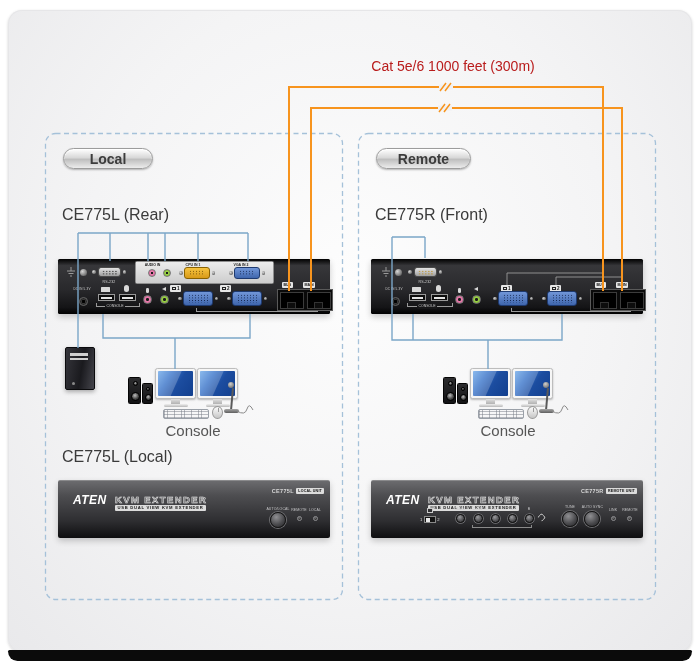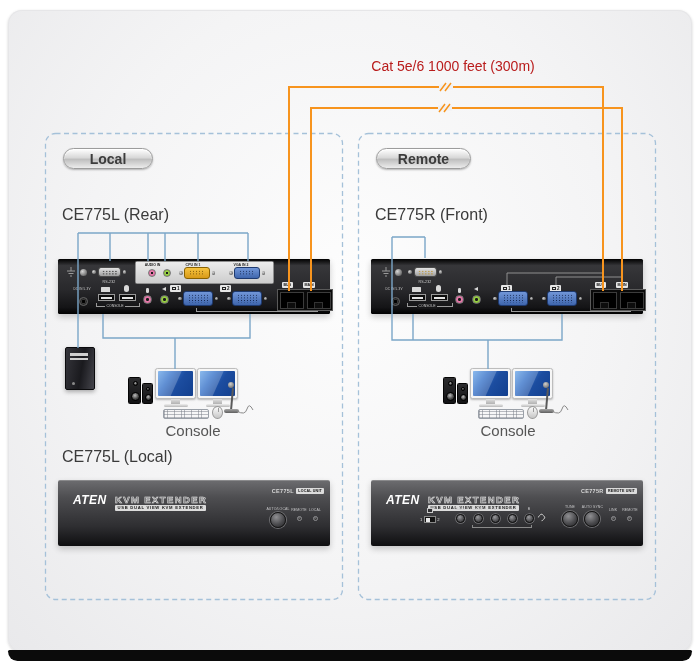--- a/index.html
+++ b/index.html
@@ -19,21 +19,21 @@
           background:linear-gradient(180deg,#ffffff 0%,#d9d9d9 45%,#bfbfbf 55%,#ececec 100%);
           box-shadow:inset 0 1px 1px #fff, 0 1px 2px rgba(0,0,0,.28);
           color:#3c3c3c; font-weight:bold; font-size:14px; display:flex; align-items:center; justify-content:center; }
 
   .title { position:absolute; font-size:16px; color:#3a3a3a; z-index:5; }
   .console-label { position:absolute; font-size:15px; color:#555; text-align:center; z-index:5; }
 
   .device { position:absolute; z-index:4; box-shadow:0 3px 6px rgba(0,0,0,.20); }
   .rear  { width:272px; height:55px; border-radius:1.5px;
            background:linear-gradient(180deg,#000 0%,#37373a 12%,#29292c 55%,#141416 88%,#000 100%); }
-  .front { width:272px; height:66px; border-radius:2px; border-top:1px solid #8a8a8c;
+  .front { width:272px; height:58px; border-radius:2px; border-top:1px solid #8a8a8c;
            background:linear-gradient(180deg,#6b6b6e 0%,#4e4e51 25%,#2e2e31 70%,#0e0e10 100%); }
 
   .inset { position:absolute; background:linear-gradient(180deg,#ececec,#cdcdcd); border:1px solid #8f8f8f; border-radius:1.5px; }
   .tlabel { position:absolute; font-size:3.5px; font-weight:bold; color:#222; text-align:center; line-height:1.15; }
   .wlabel { position:absolute; font-size:3.5px; color:#cfcfcf; text-align:center; line-height:1.1; letter-spacing:.2px; }
   .blabel { position:absolute; font-size:3.5px; color:#cfcfcf; background:#161618; padding:0 1.5px; line-height:1.1; }
 
   .jack { position:absolute; border-radius:50%; border:.6px solid #777; }
   .jack.pink  { background:radial-gradient(circle,#1a1a1a 26%,#e87fae 34%,#d65f96 90%); }
   .jack.green { background:radial-gradient(circle,#1a1a1a 26%,#9ed34a 34%,#7ab32a 90%); }

